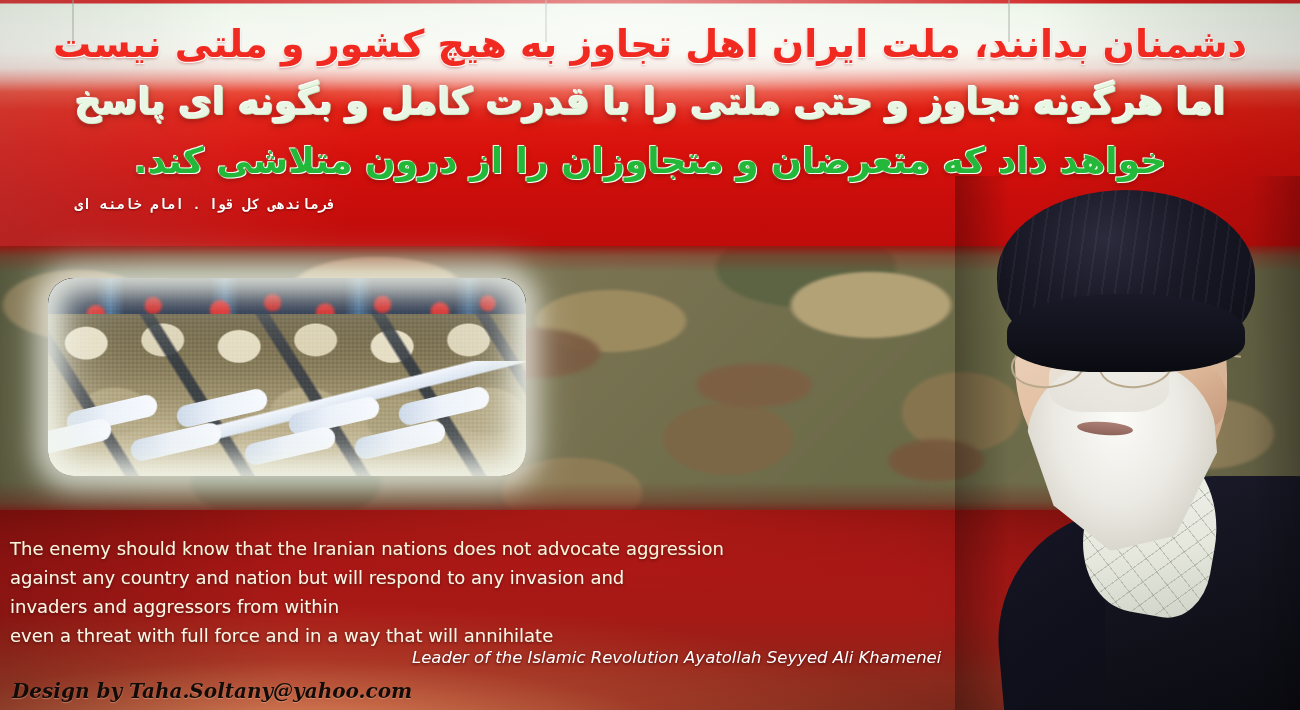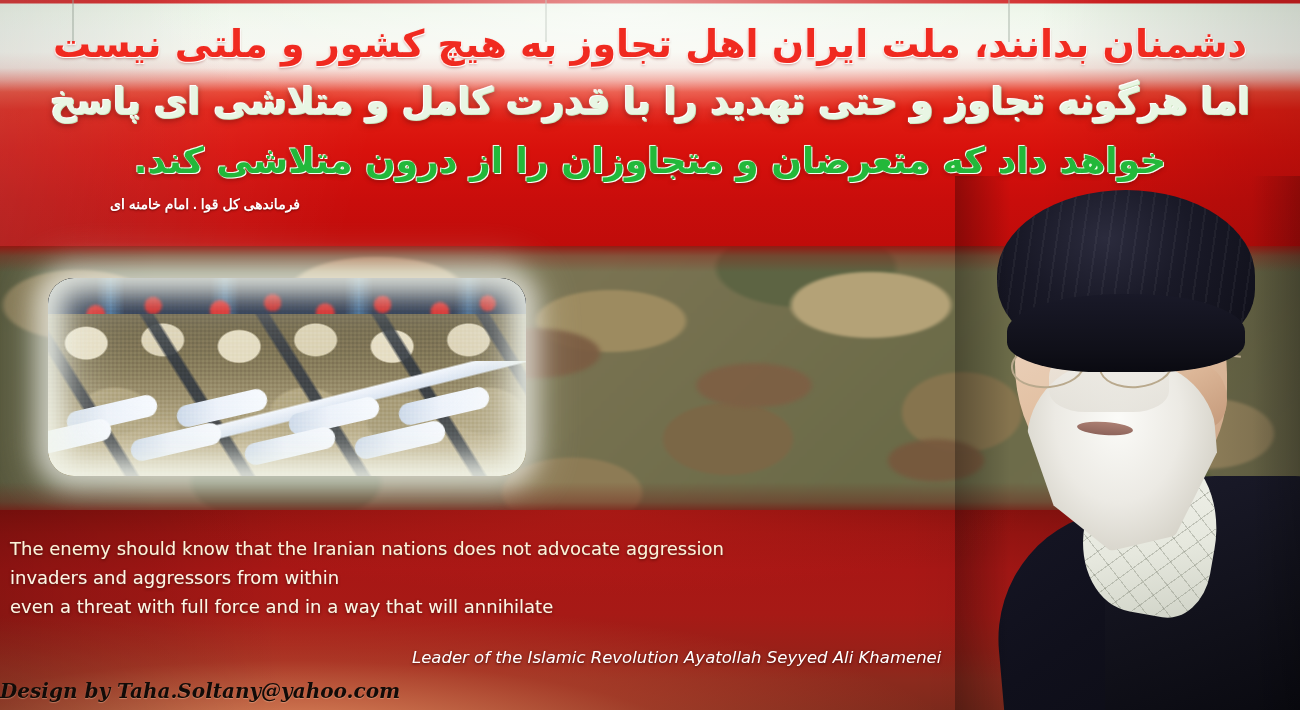--- a/index.html
+++ b/index.html
@@ -68,21 +68,21 @@
   .fa3 {
     top:140px; font-size:36px;
     color:#23b83a;
     text-shadow:
       0 0 2px #d9ffd0, 1px 1px 0 #ffffff, -1px -1px 0 #eafff0,
       0 2px 5px rgba(60,0,0,.45);
   }
   .fa-credit {
     position:absolute; top:196px; left:55px; width:300px;
     direction:rtl; text-align:center;
-    font-family:Liberation Sans, sans-serif;
+    font-family:Liberation Mono, monospace;
     font-weight:bold; font-size:14px;
     color:#ffffff;
     text-shadow:0 1px 2px rgba(90,0,0,.7);
     white-space:nowrap;
   }
 
   
   .camo {
     position:absolute; left:0; top:246px; width:1300px; height:268px;
     background:#6d6f4d;
@@ -239,21 +239,21 @@
   .en-attrib {
     position:absolute; left:412px; top:648px;
     font-family:"DejaVu Sans", sans-serif;
     font-size:16.5px;
     color:#ffffff;
     text-shadow:0 1px 3px rgba(60,0,0,.8);
     white-space:nowrap;
     font-style:italic;
   }
   .design-credit {
-    position:absolute; left:0; top:679px;
+    position:absolute; left:12px; top:679px;
     font-family:"DejaVu Serif", serif;
     font-weight:bold; font-style:italic;
     font-size:20px;
     color:#120b08;
     text-shadow:0 1px 1px rgba(255,220,190,.35);
     white-space:nowrap;
   }
 
   
   .portrait {
@@ -374,21 +374,21 @@
 
 <div id="poster">
 
   <div class="banner">
     <div class="seam s1"></div>
     <div class="seam s2"></div>
     <div class="seam s3"></div>
     <div class="banner-sheen"></div>
 
     <div class="fa-line fa1">دشمنان  بدانند، ملت ایران اهل تجاوز به هیچ کشور و ملتی نیست</div>
-    <div class="fa-line fa2">اما هرگونه تجاوز و حتی تهدید را  با قدرت کامل و متلاشی ای پاسخ</div>
+    <div class="fa-line fa2">اما هرگونه تجاوز و حتی ملتی را  با قدرت کامل و بگونه ای پاسخ</div>
     <div class="fa-line fa3">خواهد داد که متعرضان و متجاوزان را از درون متلاشی کند.</div>
 
     <div class="fa-credit">فرماندهی کل قوا . امام خامنه ای</div>
   </div>
 
   <div class="camo">
     <div class="camo-base"></div>
     <div class="camo-brown"></div>
     <div class="camo-fade"></div>
   </div>
@@ -410,20 +410,21 @@
     <div class="photo-grain"></div>
     <div class="photo-vignette"></div>
   </div>
 
   <div class="bottom">
     <div class="bottom-sheen"></div>
   </div>
 
   <div class="en-block">
     <div class="en-line l1">The enemy should know that the Iranian nations does not advocate aggression</div>
+    <div class="en-line">against any  country and nation but will respond to any  invasion  and</div>
     <div class="en-line">invaders and aggressors from within</div>
     <div class="en-line">even a threat with full force and in a way that will annihilate</div>
   </div>
 
   <div class="en-attrib">Leader of the Islamic Revolution Ayatollah Seyyed Ali Khamenei</div>
 
   <div class="design-credit">Design by Taha.Soltany@yahoo.com</div>
 
   <div class="portrait">
     <div class="p-robe"></div>

